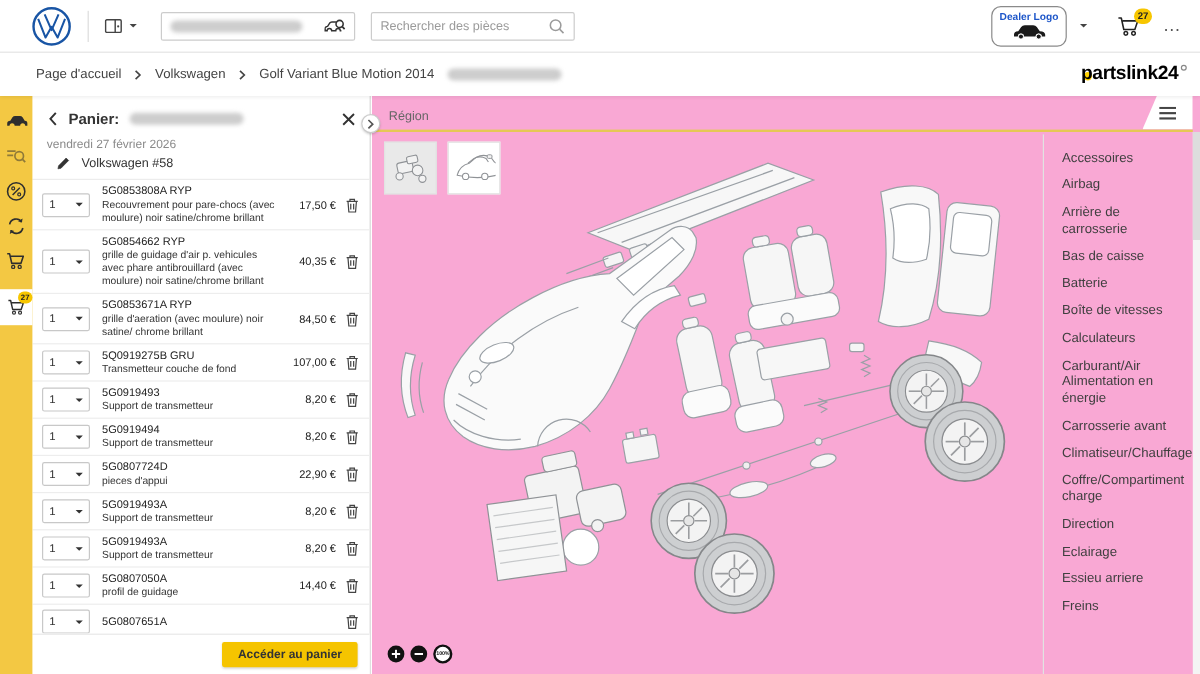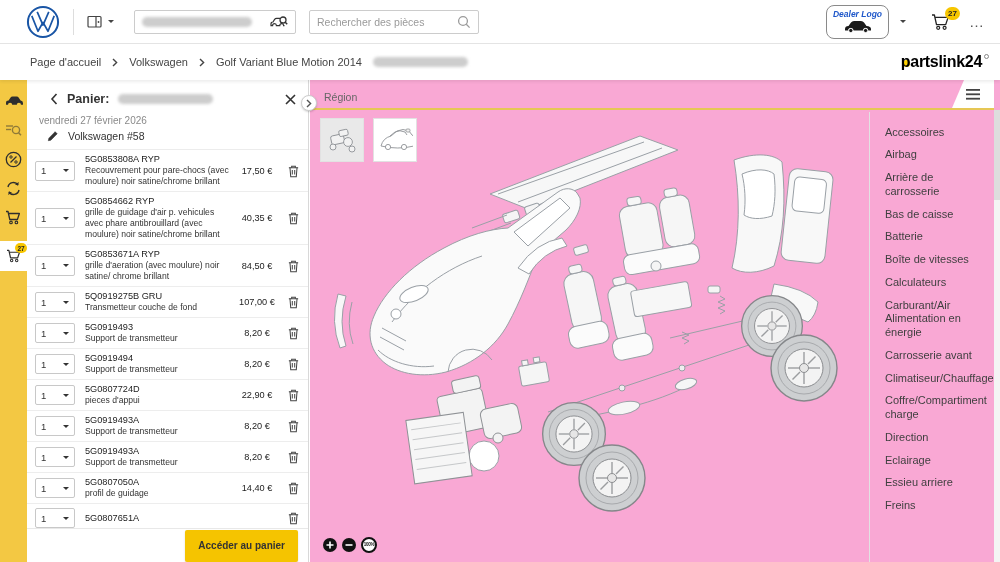--- a/index.html
+++ b/index.html
@@ -15,21 +15,21 @@
   .caret{width:0;height:0;border:3.5px solid transparent;border-top-color:#444;margin-top:3px}
   .searchbox{height:24px;border:1px solid #ccc;border-radius:2px;background:#fff;display:flex;align-items:center;justify-content:space-between;padding:0 7px}
   .vin-box{width:162px;margin-left:20px;cursor:text}
   .parts-box{width:170px;margin-left:13px;position:relative}
   .parts-box input{border:none;outline:none;width:128px;font-size:10.5px;color:#444;font-family:"Liberation Sans",sans-serif}
   .parts-box input::placeholder{color:#9a9a9a}
   .blurbar{height:10px;border-radius:5px;background:#cdcdcd;filter:blur(1.6px)}
   .w110{width:110px}.w95{width:95px}
   .top-right{margin-left:auto;display:flex;align-items:center;margin-right:15px;gap:11px}
   .dealer-box{width:63px;height:34px;border:1.5px solid #8a8a8a;border-radius:8px;background:#fff;display:flex;flex-direction:column;align-items:center;justify-content:center;cursor:pointer;gap:1px}
-  .dealer-box .dl-text{color:#1d56c9;font-weight:700;font-style:italic;font-size:8.5px;line-height:1}
+  .dealer-box .dl-text{color:#1d56c9;font-weight:700;font-size:8.5px;line-height:1}
   .cart-btn{position:relative;background:none;border:none;cursor:pointer;margin-left:14px}
   .badge{position:absolute;top:-6px;right:-8px;min-width:15px;height:13px;border-radius:7px;background:#f7c600;color:#222;font-size:8px;font-weight:700;display:flex;align-items:center;justify-content:center;padding:0 3px}
   .more-btn{background:none;border:none;font-size:15px;color:#555;cursor:pointer;letter-spacing:1px;margin-left:6px}
 
   
   .crumbbar{position:absolute;top:44px;left:0;right:0;height:36px;background:#fff;display:flex;align-items:center;box-shadow:0 2px 3px rgba(0,0,0,.07);z-index:20}
   .crumbs{display:flex;align-items:center;gap:11px;margin-left:30px;font-size:11px;color:#444}
   .crumbs a{color:#444;text-decoration:none;cursor:pointer}
   .pl-logo{margin-left:auto;margin-right:18px;position:relative;font-size:16px;font-weight:700;color:#000000;letter-spacing:-.3px;cursor:default}
   .pl-logo::before{content:"";position:absolute;left:2px;top:7px;width:7px;height:7px;border-radius:50%;background:#ffd100;z-index:0}
@@ -37,37 +37,37 @@
   .pl-logo::after{content:"";position:absolute;right:-7px;top:1px;width:3px;height:3px;border:1px solid #888;border-radius:50%}
 
   
   .rail{position:absolute;left:0;top:80px;bottom:0;width:27px;background:#f3c843;display:flex;flex-direction:column;align-items:center;padding-top:12px;gap:11px;z-index:10}
   .rail-ic{width:18px;height:18px;display:flex;align-items:center;justify-content:center;cursor:pointer}
   .rail-active{width:27px;height:30px;background:#fff;display:flex;align-items:center;justify-content:center;position:relative;cursor:pointer;margin-top:4px}
   .rail-badge{position:absolute;top:2px;right:0px;min-width:12px;height:10px;border-radius:5px;background:#f7c600;color:#222;font-size:6.5px;font-weight:700;display:flex;align-items:center;justify-content:center}
 
   
   .panier{position:absolute;left:27px;top:80px;bottom:0;width:282px;background:#fff;border-right:1px solid #d8d8d8;z-index:9}
-  .p-head{display:flex;align-items:center;gap:9px;padding:12px 12px 2px 23px}
+  .p-head{display:flex;align-items:center;gap:9px;padding:12px 12px 2px 13px}
   .p-title{font-weight:700;font-size:12.5px;color:#333}
   .icon-btn{background:none;border:none;cursor:pointer;display:flex;align-items:center}
   .p-close{margin-left:auto}
   .p-date{padding:7px 0 0 12px;font-size:10px;color:#8a8a8a}
   .p-vehicle{display:flex;align-items:center;gap:9px;padding:4px 0 7px 20px;font-size:10.5px;color:#333;border-bottom:1px solid #ececec}
   .p-list{position:absolute;top:70px;left:0;right:0;bottom:0;overflow:hidden}
   .row{display:flex;align-items:center;padding:4px 8px;border-bottom:1px solid #ededed}
   .qty{width:40px;height:20px;border:1px solid #c8c8c8;border-radius:2px;display:flex;align-items:center;justify-content:space-between;padding:0 5px;font-size:9.5px;flex:none;cursor:pointer;background:#fff}
   .tri{width:0;height:0;border:3px solid transparent;border-top-color:#333;margin-top:3px}
   .info{flex:1;padding:0 4px 0 10px;line-height:11px}
   .part{font-size:9.2px;color:#222}
   .desc{font-size:8.6px;color:#333}
-  .price{width:46px;text-align:center;font-size:9.2px;color:#222;flex:none}
+  .price{width:46px;text-align:right;font-size:9.2px;color:#222;flex:none}
   .trash-btn{flex:none;margin-left:7px;background:none;border:none;cursor:pointer}
   .p-foot{position:absolute;bottom:0;left:0;right:0;height:34px;background:#fff;border-top:1px solid #e8e8e8;display:flex;align-items:center;justify-content:flex-end;padding-right:10px;z-index:3}
-  .checkout{background:#f5c400;border:none;border-radius:2px;height:32px;padding:0 13px;font-size:10px;font-weight:700;color:#333;cursor:pointer;box-shadow:0 1px 2px rgba(0,0,0,.15)}
+  .checkout{background:#f5c400;border:none;border-radius:2px;height:21px;padding:0 13px;font-size:10px;font-weight:700;color:#333;cursor:pointer;box-shadow:0 1px 2px rgba(0,0,0,.15)}
 
   .collapse-toggle{position:absolute;left:301px;top:95px;width:16px;height:16px;border-radius:50%;background:#fff;border:1px solid #ccc;display:flex;align-items:center;justify-content:center;z-index:15;cursor:pointer;box-shadow:0 1px 2px rgba(0,0,0,.18)}
 
   
   .main{position:absolute;left:310px;top:80px;right:0;bottom:0;background:#f9a8d4}
   .region-bar{position:absolute;top:5px;left:0;right:6px;height:25px;border-bottom:2px solid #e6c755;display:flex;align-items:center;padding-left:14px;font-size:10.5px;color:#666}
   .menu-tab{position:absolute;right:0;top:-5px;height:28px;width:42px;background:#fff;display:flex;align-items:center;justify-content:center;clip-path:polygon(12px 0,100% 0,100% 100%,0 100%);cursor:pointer;filter:drop-shadow(-2px 1px 1.5px rgba(0,0,0,.10))}
   .canvas{position:absolute;top:32px;left:0;right:131px;bottom:0;overflow:hidden}
   .thumbs{position:absolute;top:6px;left:10px;display:flex;gap:9px;z-index:5}
   .thumb{width:44px;height:44px;border:1px solid #e2e2e2;background:#fff;display:flex;align-items:center;justify-content:center;cursor:pointer}

